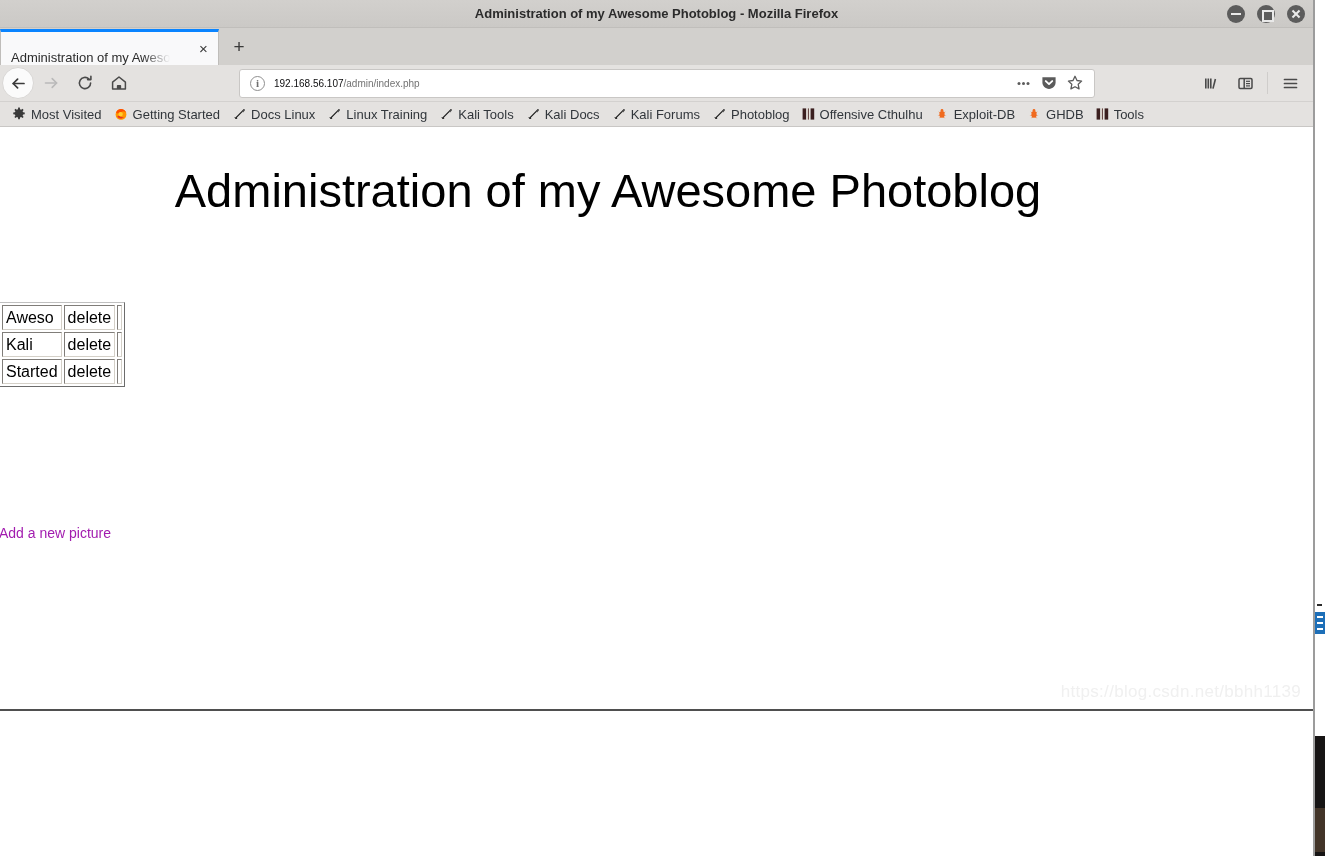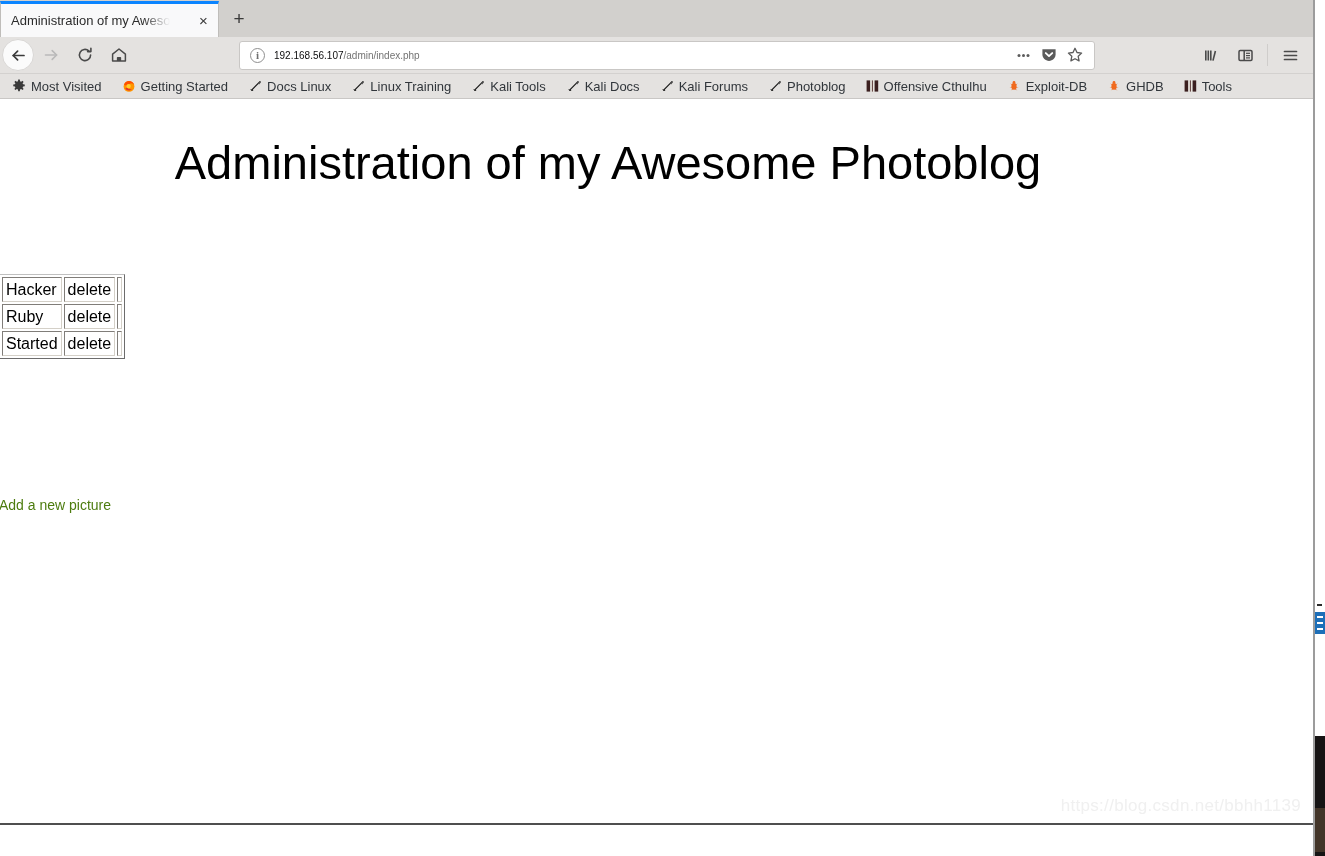--- a/index.html
+++ b/index.html
@@ -94,21 +94,21 @@
     background: #d2d0cd;
     display: flex; align-items: flex-end;
   }
   #tab-active {
     position: relative;
     width: 219px; height: 36px;
     background: #f9f9fa;
     border-top: 3px solid #0a84ff;
     border-left: 1px solid #bfbdba;
     border-right: 1px solid #bfbdba;
-    display: flex; align-items: center;
+    display: flex; align-items: flex-end;
   }
   #tab-active .tab-label {
     font-size: 13px; color: #2b2b2b;
     padding-left: 10px;
     max-width: 172px;
     white-space: nowrap; overflow: hidden;
     -webkit-mask-image: linear-gradient(to right, #000 84%, transparent 100%);
     mask-image: linear-gradient(to right, #000 84%, transparent 100%);
   }
   #tab-close {
@@ -183,35 +183,34 @@
   }
 
   
   #bookmarks {
     height: 25px;
     background: #e4e2e0;
     display: flex; align-items: center;
     padding-left: 6px;
     border-bottom: 1px solid #c9c7c5;
     overflow: hidden;
-    gap: 8px;
   }
   .bmk {
     display: flex; align-items: center;
     height: 21px;
     padding: 0 6px;
     font-size: 13px; color: #31363b;
     white-space: nowrap;
   }
   .bmk .bico { margin-right: 5px; display: flex; align-items: center; }
 
   
   #content {
     position: relative;
-    height: 726px;
+    height: 584px;
     background: #ffffff;
     overflow: hidden;
   }
   #page-title {
     margin-top: 36px;
     text-align: center;
     font-size: 47px;
     font-weight: normal;
     color: #000000;
     padding-right: 97px;
@@ -246,21 +245,21 @@
   #pic-table td.name { min-width: 56px; }
   #pic-table td.act  { }
   #pic-table td.extra { width: 5px; padding: 1px 1px; }
 
   #add-link {
     position: absolute;
     left: -1px; top: 398px;
     font-size: 14px; color: #000000;
     white-space: nowrap;
   }
-  #add-link a { color: #4d7c0f; text-decoration: none; }
+  #add-link a { color: #a21caf; text-decoration: none; }
 
   #watermark {
     position: absolute;
     right: 12px; bottom: 9px;
     font-size: 17px;
     color: #f0f0f0;
     white-space: nowrap;
     letter-spacing: .3px;
   }
   #content-bottom-edge {
@@ -277,20 +276,28 @@
     <div class="ln" style="top:4px"></div>
     <div class="ln" style="top:10px"></div>
     <div class="ln" style="top:16px"></div>
   </div>
   <div class="wall-dark"></div>
   <div class="wall-tex"></div>
 </div>
 
 <div id="firefox-window">
 
+  <div id="titlebar">
+    <div id="title-text">Administration of my Awesome Photoblog - Mozilla Firefox</div>
+    <div class="wbtns">
+      <div class="wbtn min"></div>
+      <div class="wbtn max"></div>
+      <div class="wbtn cls"></div>
+    </div>
+  </div>
 
   <div id="tabstrip">
     <div id="tab-active">
       <span class="tab-label">Administration of my Aweso</span>
       <span id="tab-close">×</span>
     </div>
     <div id="tab-new">+</div>
   </div>
 
   <div id="navbar">
@@ -508,26 +515,26 @@
   </div>
 
   <div id="content">
 
     <h1 id="page-title">Administration of my Awesome Photoblog</h1>
 
 
     <table id="pic-table">
       <tbody>
         <tr>
-          <td class="name">Hacker</td>
+          <td class="name">Aweso</td>
           <td class="act"><a href="#" style="color:#000;text-decoration:none">delete</a></td>
           <td class="extra"></td>
         </tr>
         <tr>
-          <td class="name">Ruby</td>
+          <td class="name">Kali</td>
           <td class="act"><a href="#" style="color:#000;text-decoration:none">delete</a></td>
           <td class="extra"></td>
         </tr>
         <tr>
           <td class="name">Started</td>
           <td class="act"><a href="#" style="color:#000;text-decoration:none">delete</a></td>
           <td class="extra"></td>
         </tr>
       </tbody>
     </table>

